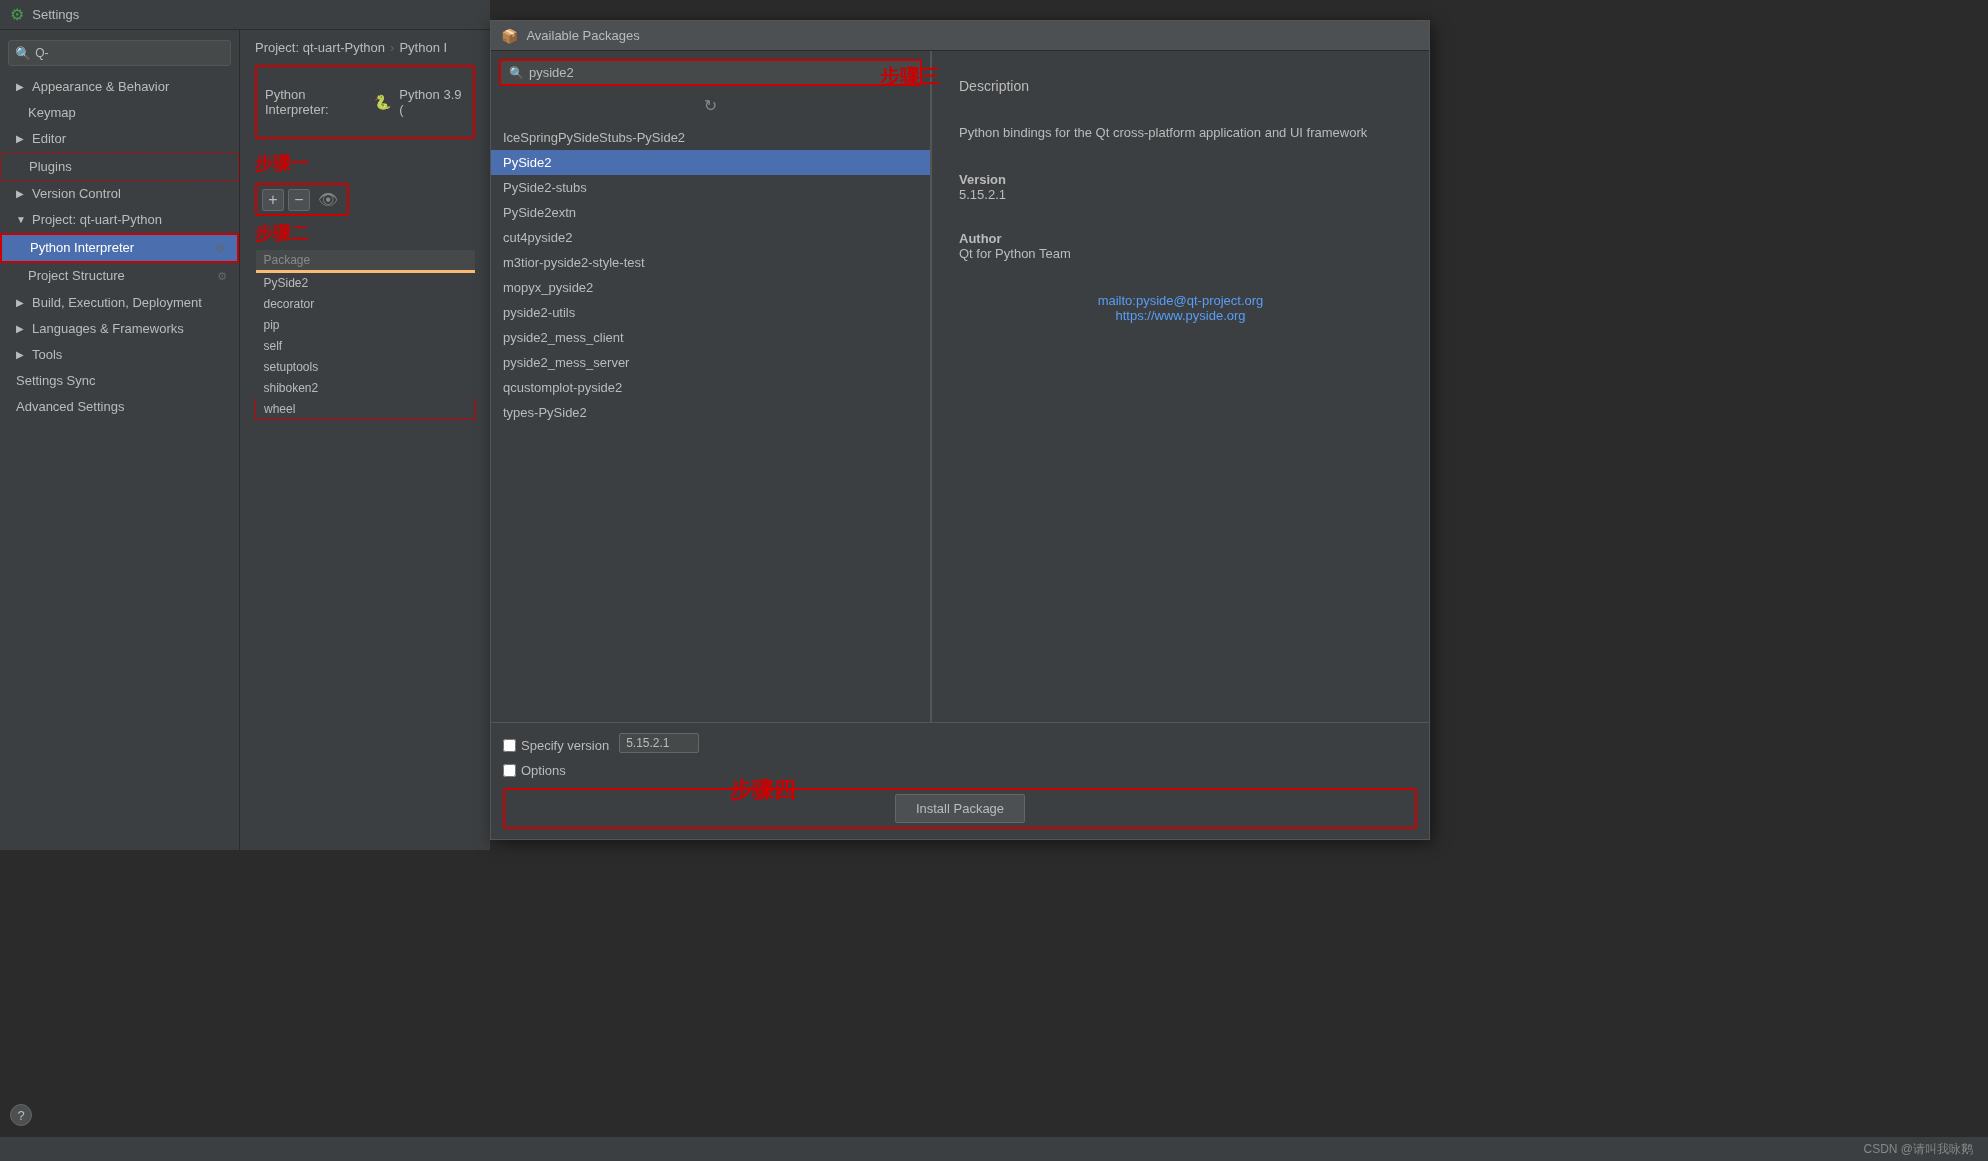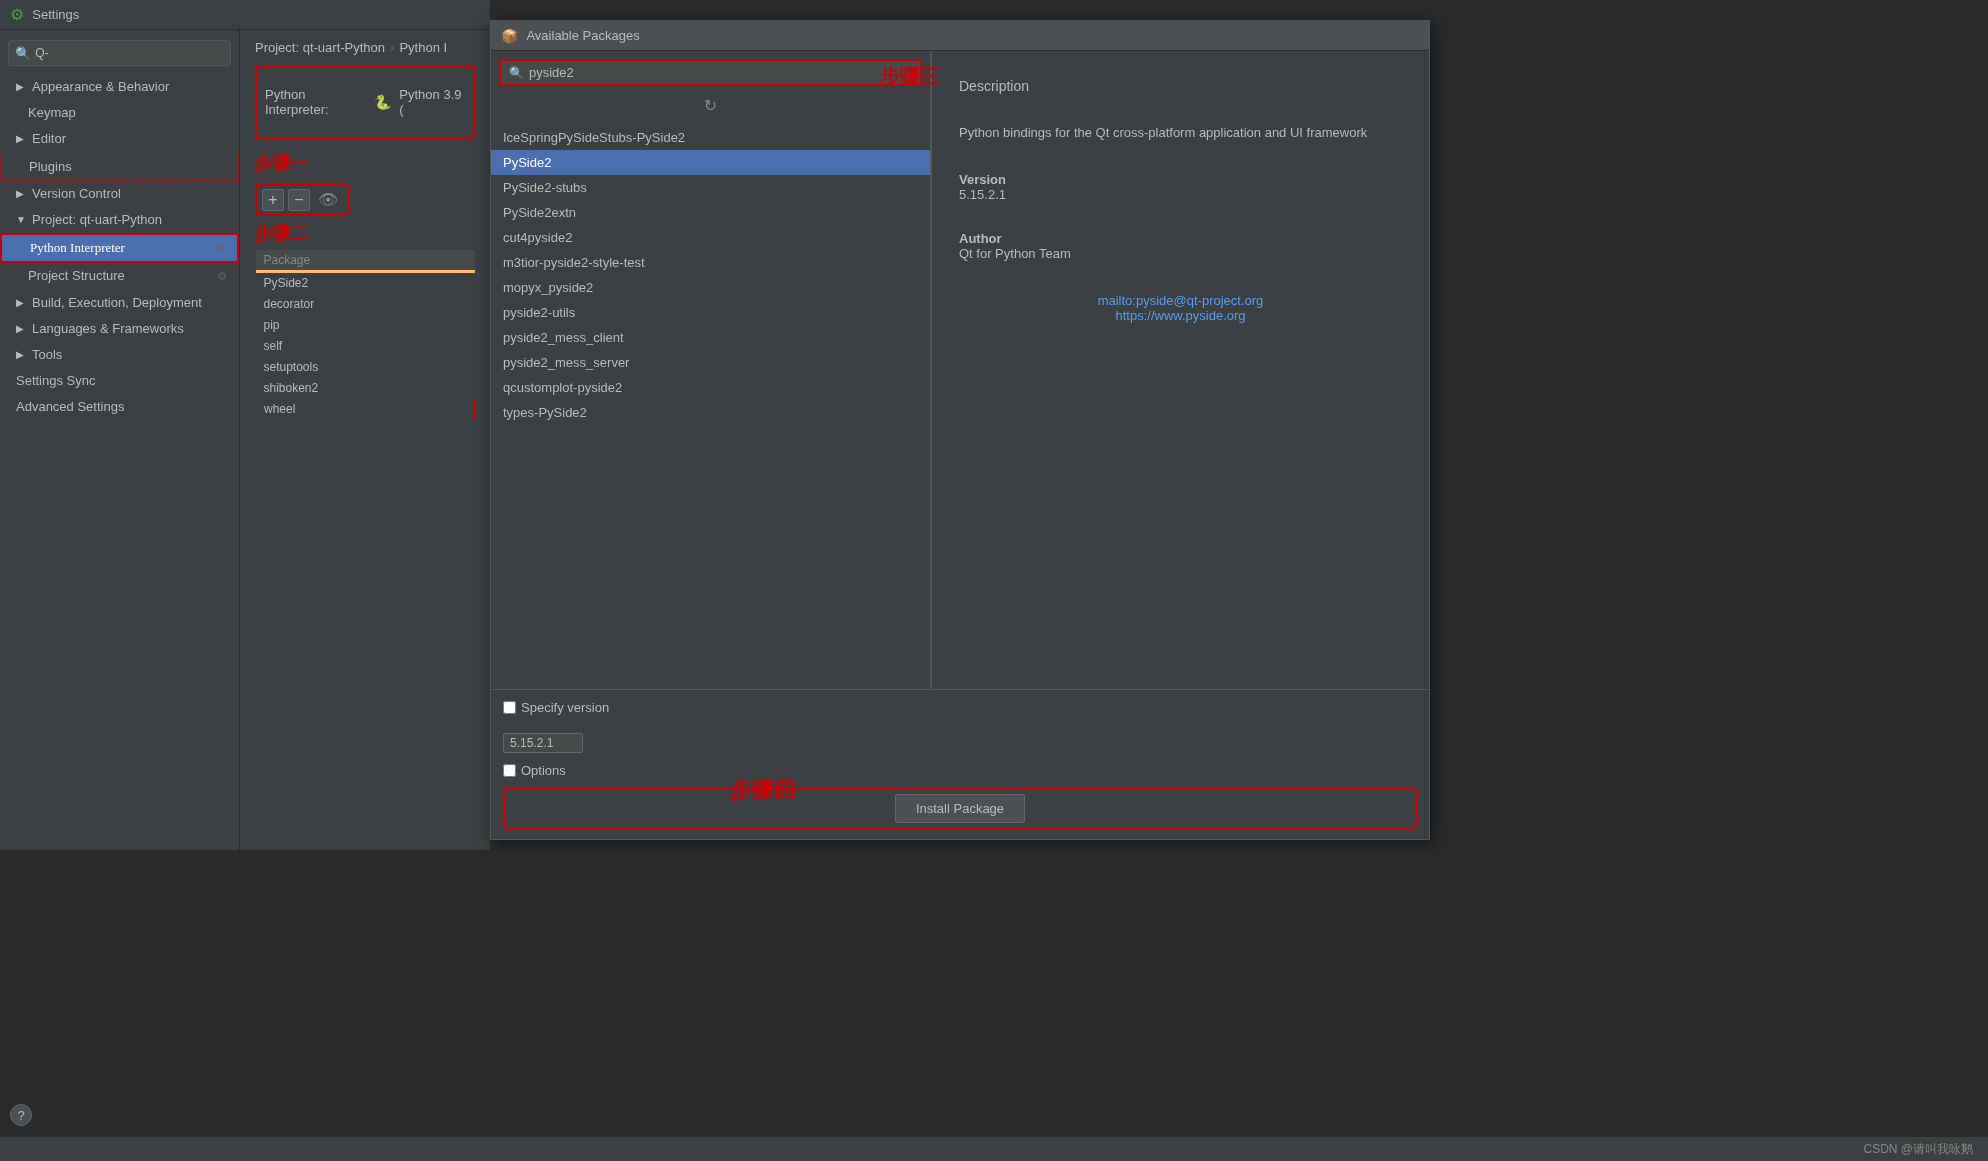--- a/index.html
+++ b/index.html
@@ -278,24 +278,23 @@
       padding: 10px 12px;
       border-top: 1px solid #555;
       display: flex;
       align-items: center;
       gap: 10px;
       flex-direction: column;
     }
 
     .footer-row {
       display: flex;
-      align-items: flex-start;
-      gap: 18px;
+      align-items: flex-end;
+      gap: 10px;
       width: 100%;
-      flex-direction: column;
     }
 
     .checkbox-label {
       display: flex;
       align-items: center;
       gap: 5px;
       color: #bbb;
       font-size: 13px;
     }
 
@@ -425,21 +424,21 @@
       <div class="sidebar-item">
         <span class="expand-icon">▶</span>
         <span>Version Control</span>
       </div>
 
       <div class="sidebar-item">
         <span class="expand-icon">▼</span>
         <span>Project: qt-uart-Python</span>
       </div>
 
-      <div class="sidebar-item indent1 selected" style="border: 2px solid #cc0000; border-radius:2px;font-family:Liberation Serif, serif;">
+      <div class="sidebar-item indent1 selected" style="border: 2px solid #cc0000; border-radius:2px;">
         <span>Python Interpreter</span>
         <span style="margin-left:auto; color:#666; font-size:11px;">⚙</span>
       </div>
 
       <div class="sidebar-item indent1">
         <span>Project Structure</span>
         <span style="margin-left:auto; color:#666; font-size:11px;">⚙</span>
       </div>
 
       <div class="sidebar-item">

